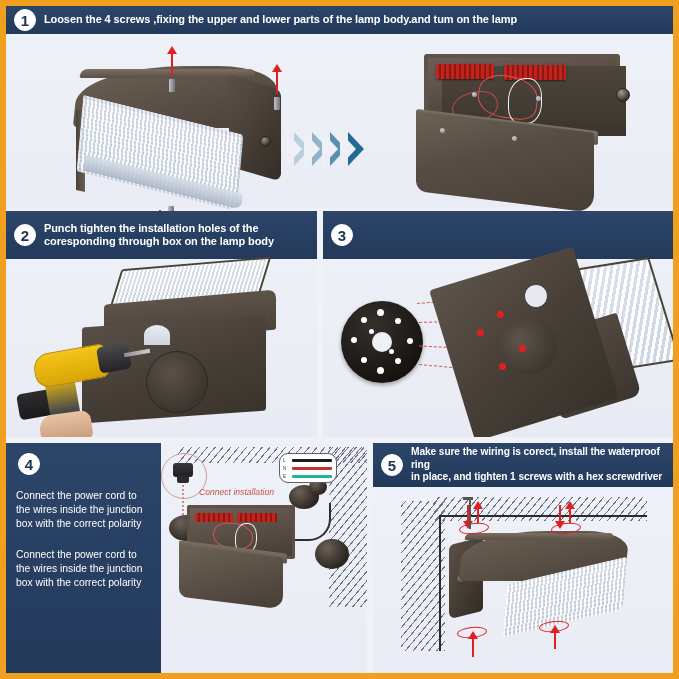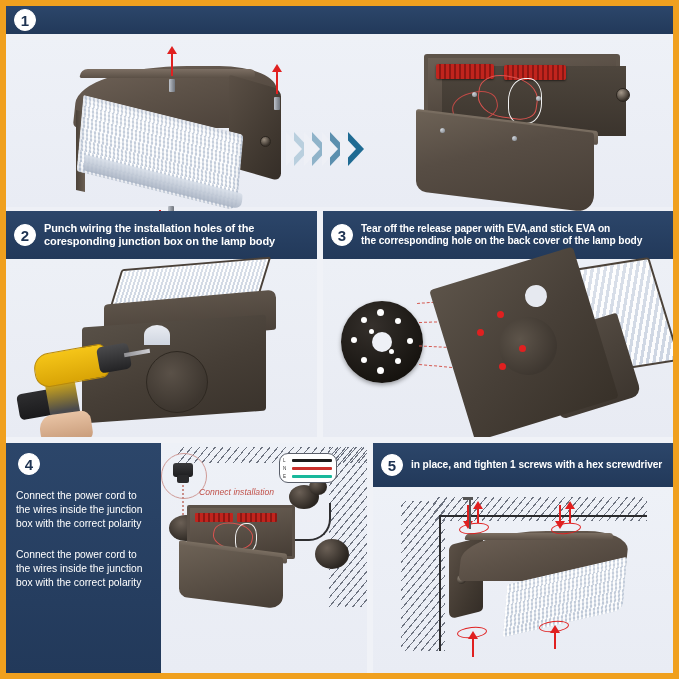--- a/index.html
+++ b/index.html
@@ -346,20 +346,21 @@
     border-radius:50%; transform:rotate(-6deg); }
 </style>
 </head>
 <body>
 
 <div class="sheet">
 
   <div class="panel" id="p1">
     <div class="hdr">
       <div class="num">1</div>
+      <div class="htxt">Loosen the 4 screws ,fixing the upper and lower parts of the lamp body.and tum on the lamp</div>
     </div>
     <div class="stage">
 
       <div class="lamp1">
         <div class="l1-top"></div>
         <div class="l1-ridge"></div>
         <div class="l1-side"></div>
         <div class="l1-lensedge"></div>
         <div class="l1-lens"></div>
         <div class="l1-botlip"></div>
@@ -405,22 +406,22 @@
         <div class="dot" style="left:96px;top:84px;"></div>
         <div class="l2-sidebtn"></div>
       </div>
     </div>
   </div>
 
   <div class="panel" id="p2">
     <div class="hdr">
       <div class="num">2</div>
       <div>
-        <div class="htxt">Punch wiring the installation holes of the</div>
-        <div class="htxt">coresponding junction box on the lamp body</div>
+        <div class="htxt">Punch tighten the installation holes of the</div>
+        <div class="htxt">coresponding through box on the lamp body</div>
       </div>
     </div>
     <div class="stage">
       <div class="cover2">
         <div class="c2-lens"></div>
         <div class="c2-hood"></div>
         <div class="c2-plate"></div>
         <div class="c2-hole"></div>
         <div class="c2-disc"></div>
       </div>
@@ -431,24 +432,20 @@
         <div class="d-chuck"></div>
         <div class="d-bit"></div>
         <div class="hand"></div>
       </div>
     </div>
   </div>
 
   <div class="panel" id="p3">
     <div class="hdr">
       <div class="num">3</div>
-      <div>
-        <div class="htxt small">Tear off the release paper with EVA,and stick EVA on</div>
-        <div class="htxt small">the corresponding hole on the back cover of the lamp body</div>
-      </div>
     </div>
     <div class="stage">
       <div class="gasket">
         <div class="gc"></div>
         <div class="gh" style="left:36px;top:8px;width:7px;height:7px;"></div>
         <div class="gh" style="left:20px;top:16px;width:6px;height:6px;"></div>
         <div class="gh" style="left:54px;top:17px;width:6px;height:6px;"></div>
         <div class="gh" style="left:10px;top:36px;width:6px;height:6px;"></div>
         <div class="gh" style="left:66px;top:37px;width:6px;height:6px;"></div>
         <div class="gh" style="left:20px;top:56px;width:6px;height:6px;"></div>
@@ -524,20 +521,21 @@
         <div class="b4-lip"></div>
         <div class="b4-bottom"></div>
       </div>
     </div>
   </div>
 
   <div class="panel" id="p5">
     <div class="hdr">
       <div class="num">5</div>
       <div>
+        <div class="htxt small">Make sure the wiring is corect, install the waterproof ring</div>
         <div class="htxt small">in place, and tighten 1 screws with a hex screwdriver</div>
       </div>
     </div>
     <div class="stage">
 
       <div class="wall-hatch" style="left:28px;top:14px;width:44px;height:150px;"></div>
       <div class="wall-hatch" style="left:60px;top:10px;width:214px;height:24px;"></div>
       <div style="position:absolute;left:66px;top:28px;width:2px;height:136px;background:#2b2b2d;"></div>
       <div style="position:absolute;left:66px;top:28px;width:208px;height:2px;background:#2b2b2d;"></div>
 

